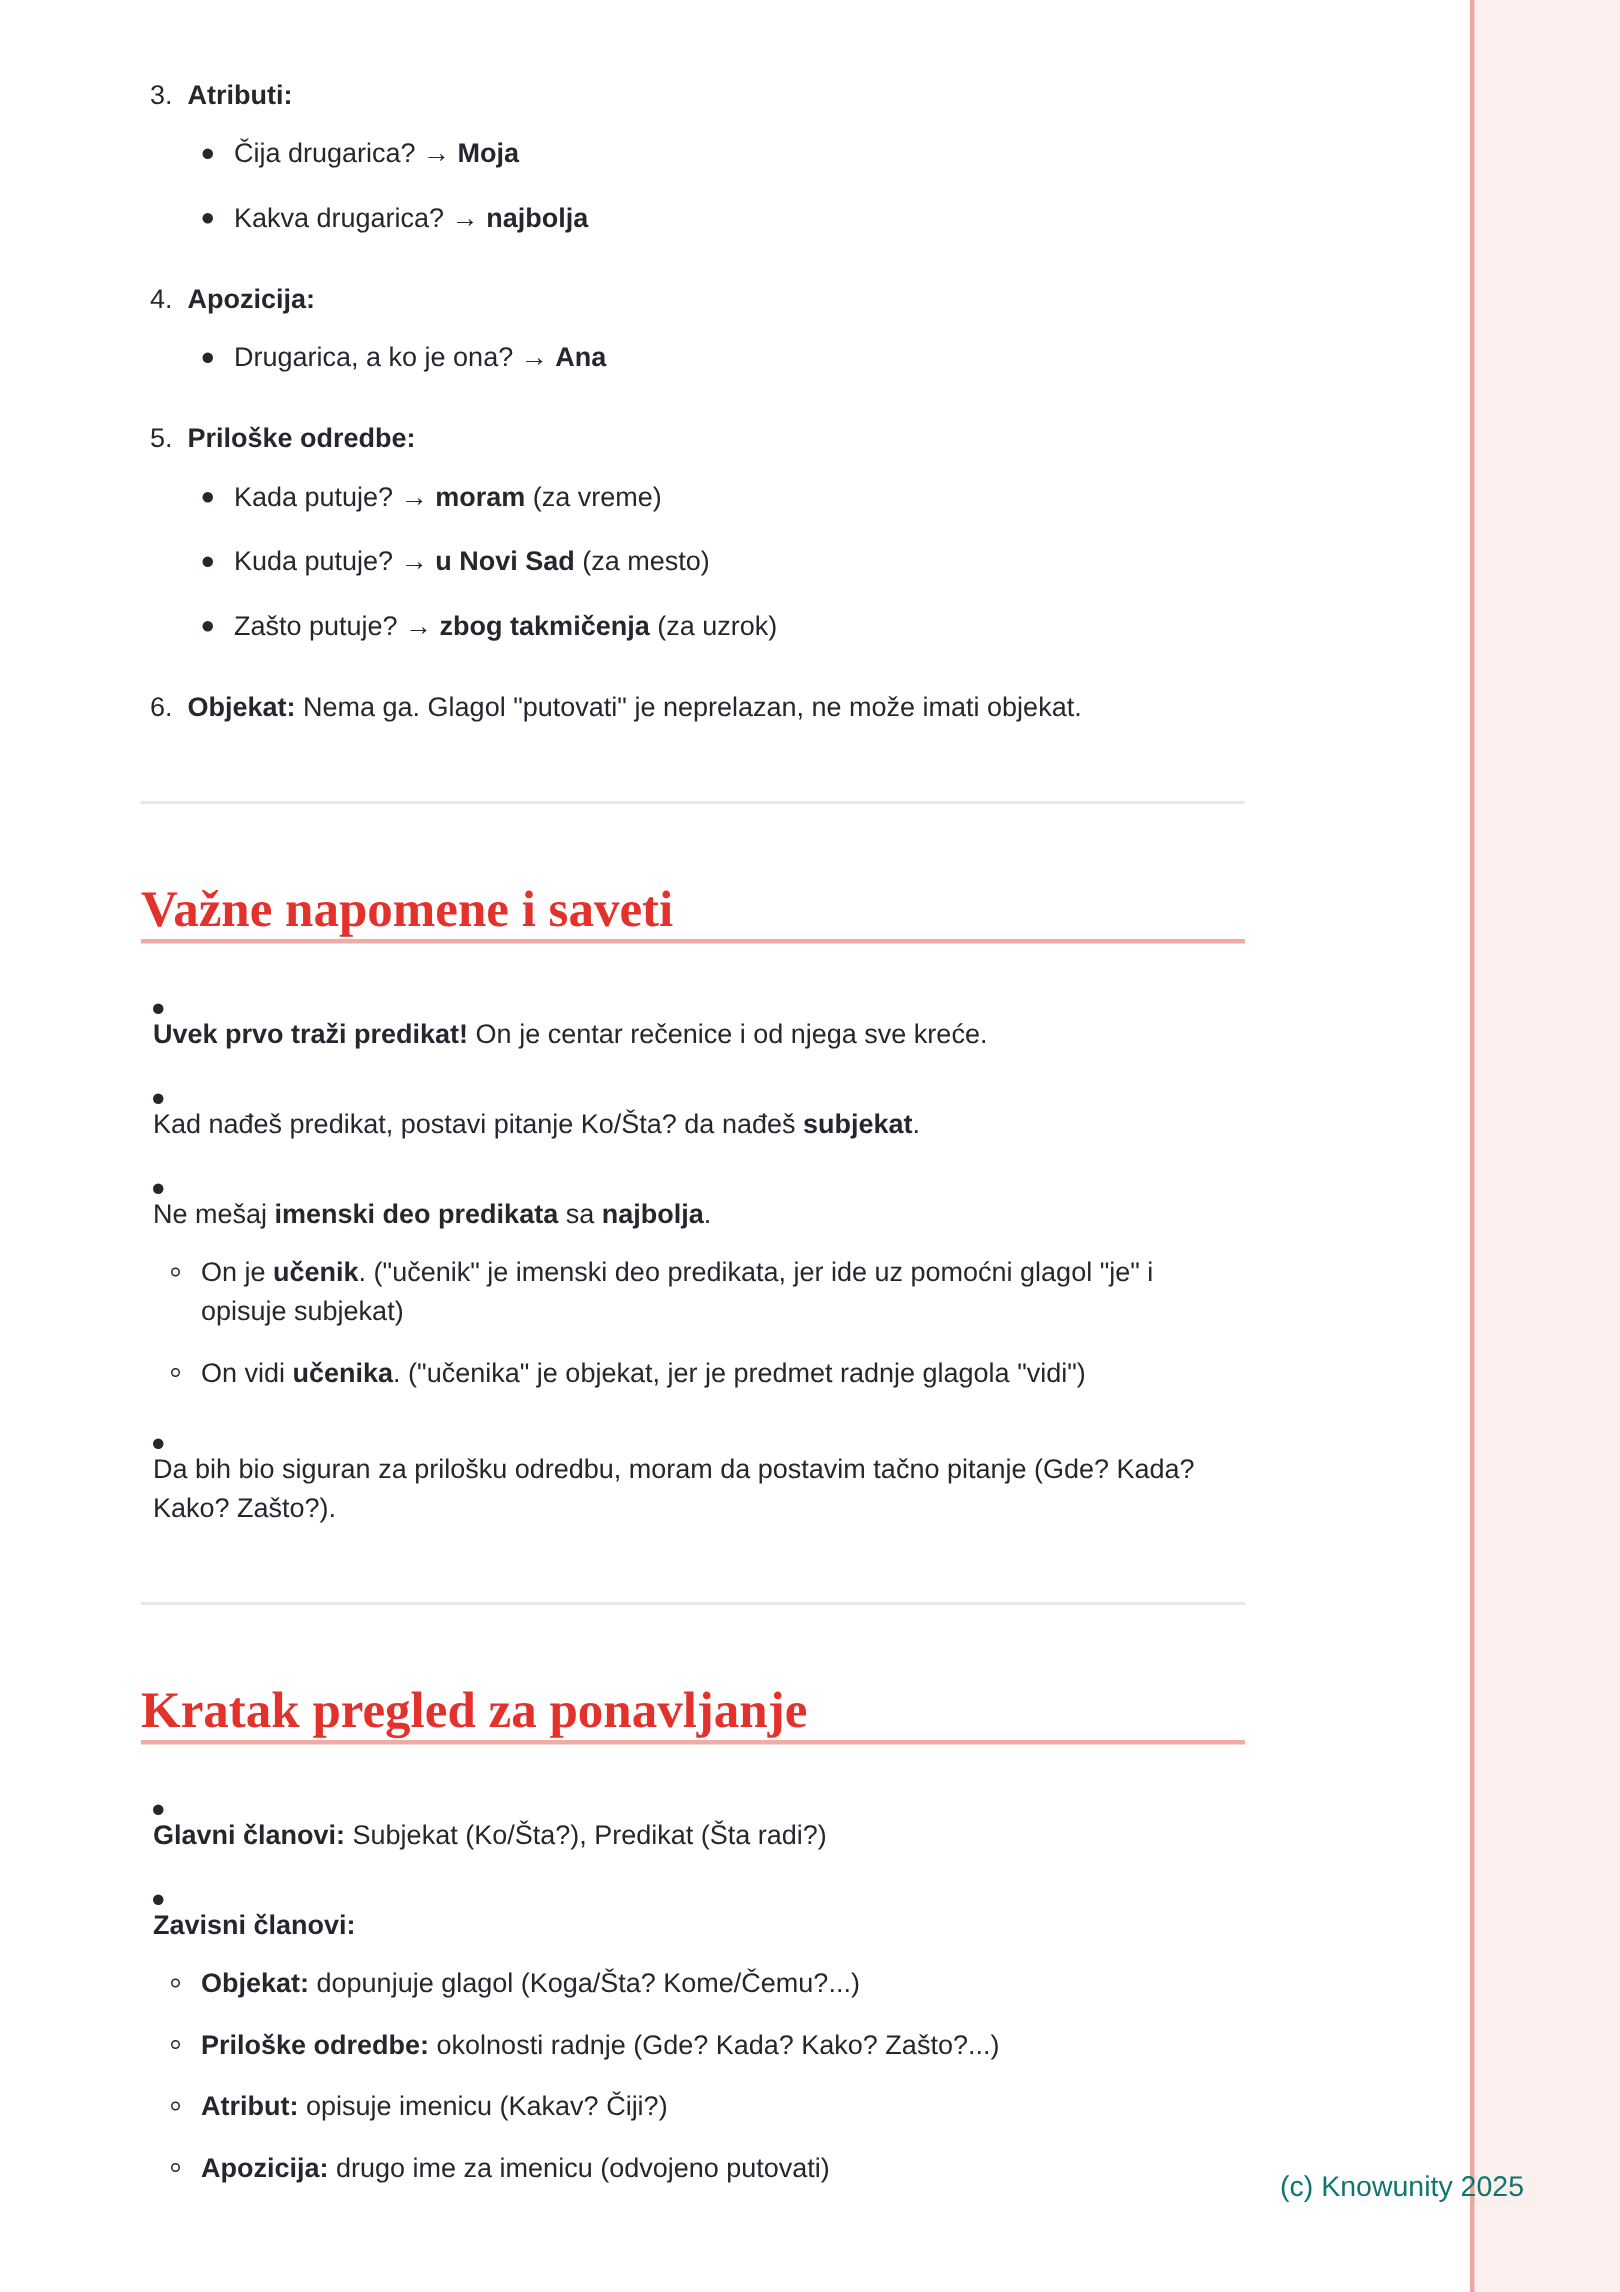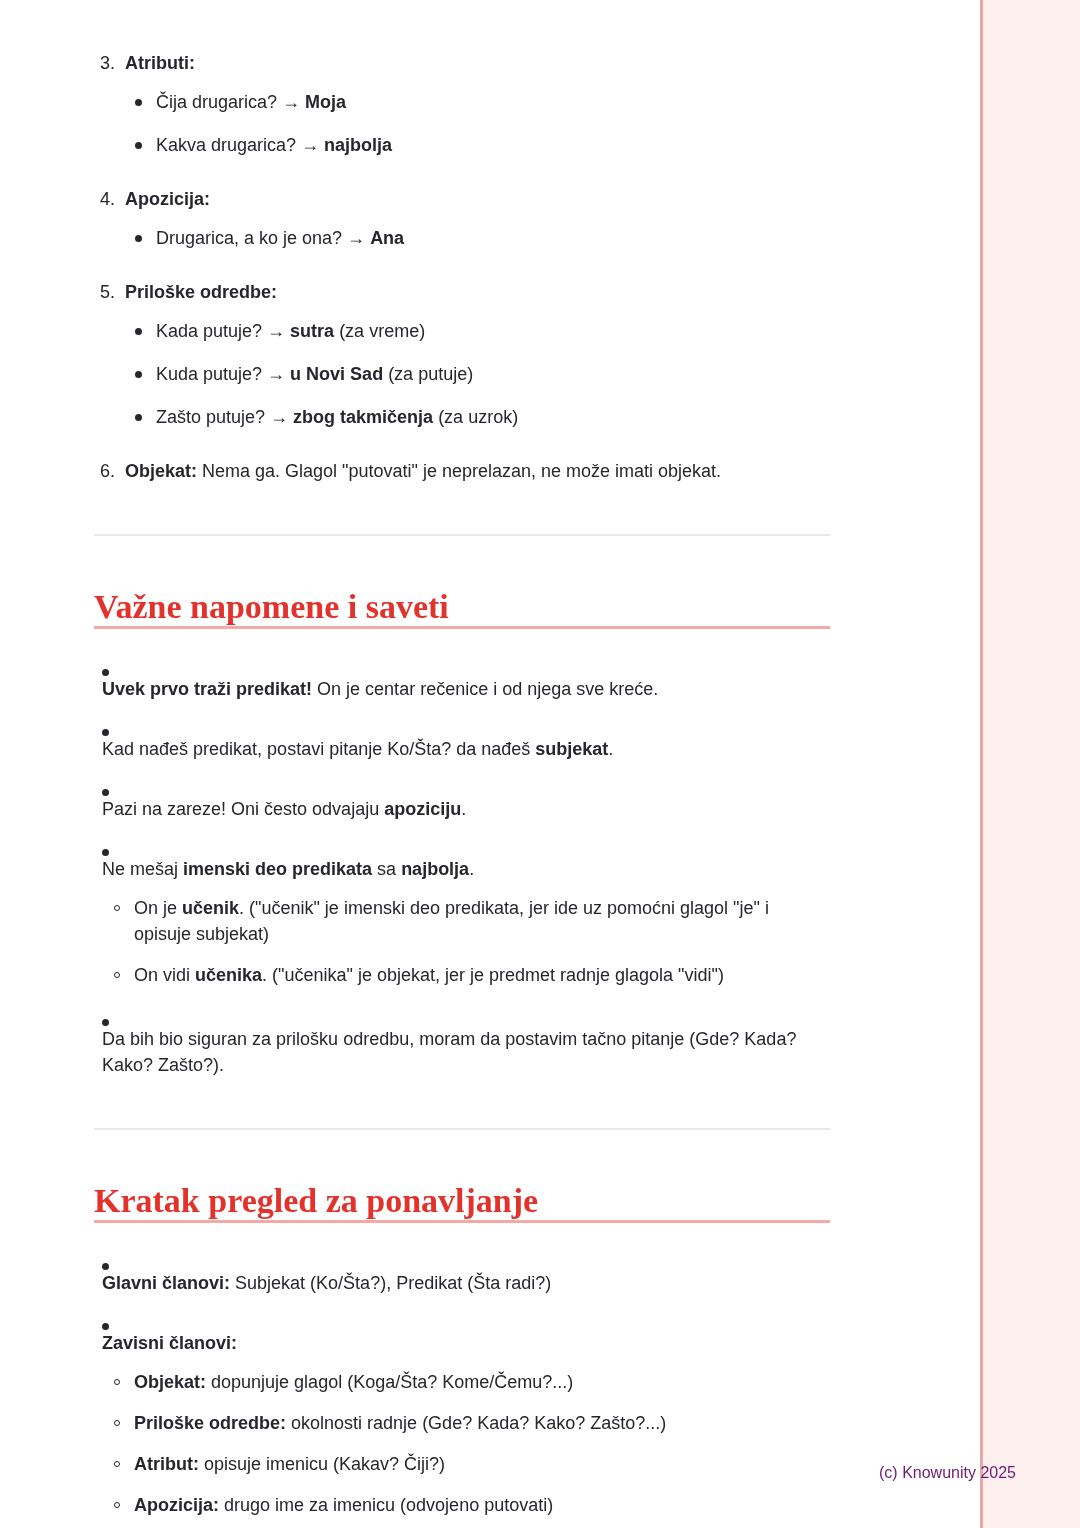--- a/index.html
+++ b/index.html
@@ -67,23 +67,23 @@
     line-height: 38px;
     font-weight: 700;
     color: #e2322b;
     margin: 0;
     border-bottom: 3px solid #f1aba5;
     font-family: Liberation Serif, serif;
   }
   .footer {
     position: absolute;
     right: 64px;
-    bottom: 46px;
-    font-size: 16px;
-    color: #701a75;
+    bottom: 58px;
+    font-size: 19px;
+    color: #0f766e;
     z-index: 2;
   }
 </style>
 </head>
 <body>
 
 <div class="page">
   <div class="edge-strip"></div>
 
   <div class="content">
@@ -108,25 +108,25 @@
                 <span class="marker disc"></span>
                 <div class="li-body"><span>Drugarica, a ko je ona? → </span><span class="b">Ana</span></div>
               </li>
             </ul></div>
         </li>
         <li>
           <span class="num">5.</span>
           <div class="li-body"><span class="b">Priloške odredbe:</span><ul class="blist depth0">
               <li>
                 <span class="marker disc"></span>
-                <div class="li-body"><span>Kada putuje? → </span><span class="b">sutra</span><span> (za vreme)</span></div>
-              </li>
-              <li>
-                <span class="marker disc"></span>
-                <div class="li-body"><span>Kuda putuje? → </span><span class="b">u Novi Sad</span><span> (za putuje)</span></div>
+                <div class="li-body"><span>Kada putuje? → </span><span class="b">moram</span><span> (za vreme)</span></div>
+              </li>
+              <li>
+                <span class="marker disc"></span>
+                <div class="li-body"><span>Kuda putuje? → </span><span class="b">u Novi Sad</span><span> (za mesto)</span></div>
               </li>
               <li>
                 <span class="marker disc"></span>
                 <div class="li-body"><span>Zašto putuje? → </span><span class="b">zbog takmičenja</span><span> (za uzrok)</span></div>
               </li>
             </ul></div>
         </li>
         <li>
           <span class="num">6.</span>
           <div class="li-body"><span class="b">Objekat:</span><span> Nema ga. Glagol "putovati" je neprelazan, ne može imati objekat.</span></div>
@@ -142,24 +142,20 @@
             <li>
               <span class="marker disc"></span>
               <div class="li-body"><span class="b">Uvek prvo traži predikat!</span><span> On je centar rečenice i od njega sve kreće.</span></div>
             </li>
             <li>
               <span class="marker disc"></span>
               <div class="li-body"><span>Kad nađeš predikat, postavi pitanje </span><span class="i">Ko/Šta?</span><span> da nađeš </span><span class="b">subjekat</span><span>.</span></div>
             </li>
             <li>
               <span class="marker disc"></span>
-              <div class="li-body"><span>Pazi na zareze! Oni često odvajaju </span><span class="b">apoziciju</span><span>.</span></div>
-            </li>
-            <li>
-              <span class="marker disc"></span>
               <div class="li-body"><span>Ne mešaj </span><span class="b">imenski deo predikata</span><span> sa </span><span class="b">najbolja</span><span>.</span><ul class="blist depth1">
                   <li>
                     <span class="marker circle"></span>
                     <div class="li-body"><span class="i">On je </span><span class="b i">učenik</span><span>. ("učenik" je imenski deo predikata, jer ide uz pomoćni glagol "je" i opisuje subjekat)</span></div>
                   </li>
                   <li>
                     <span class="marker circle"></span>
                     <div class="li-body"><span class="i">On vidi </span><span class="b i">učenika</span><span>. ("učenika" je objekat, jer je predmet radnje glagola "vidi")</span></div>
                   </li>
                 </ul></div>

